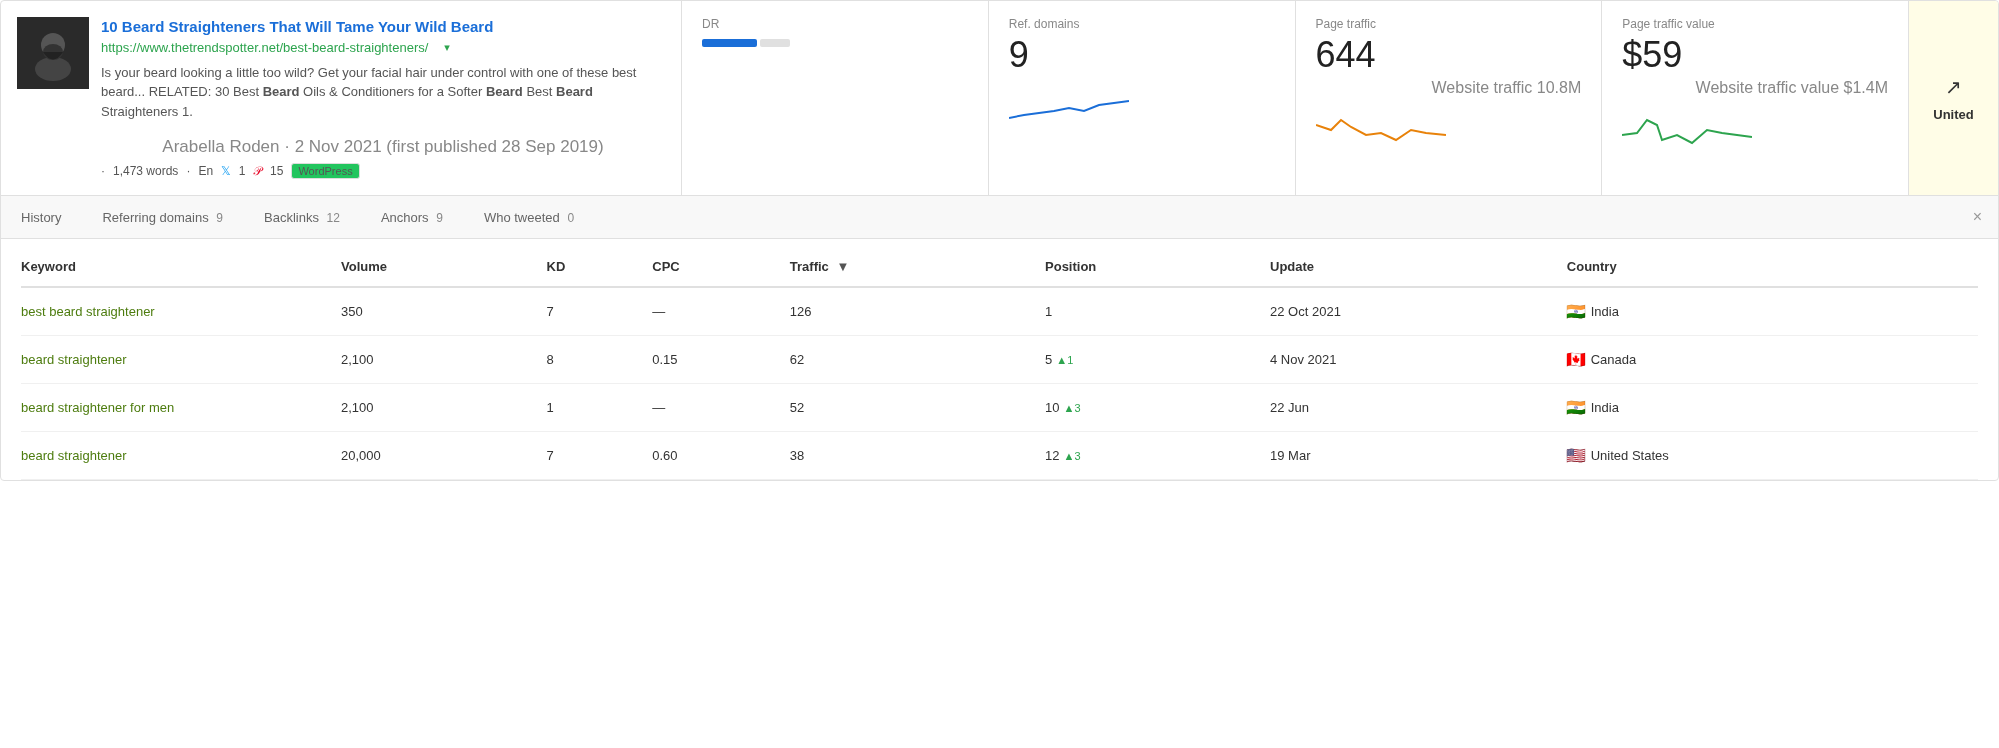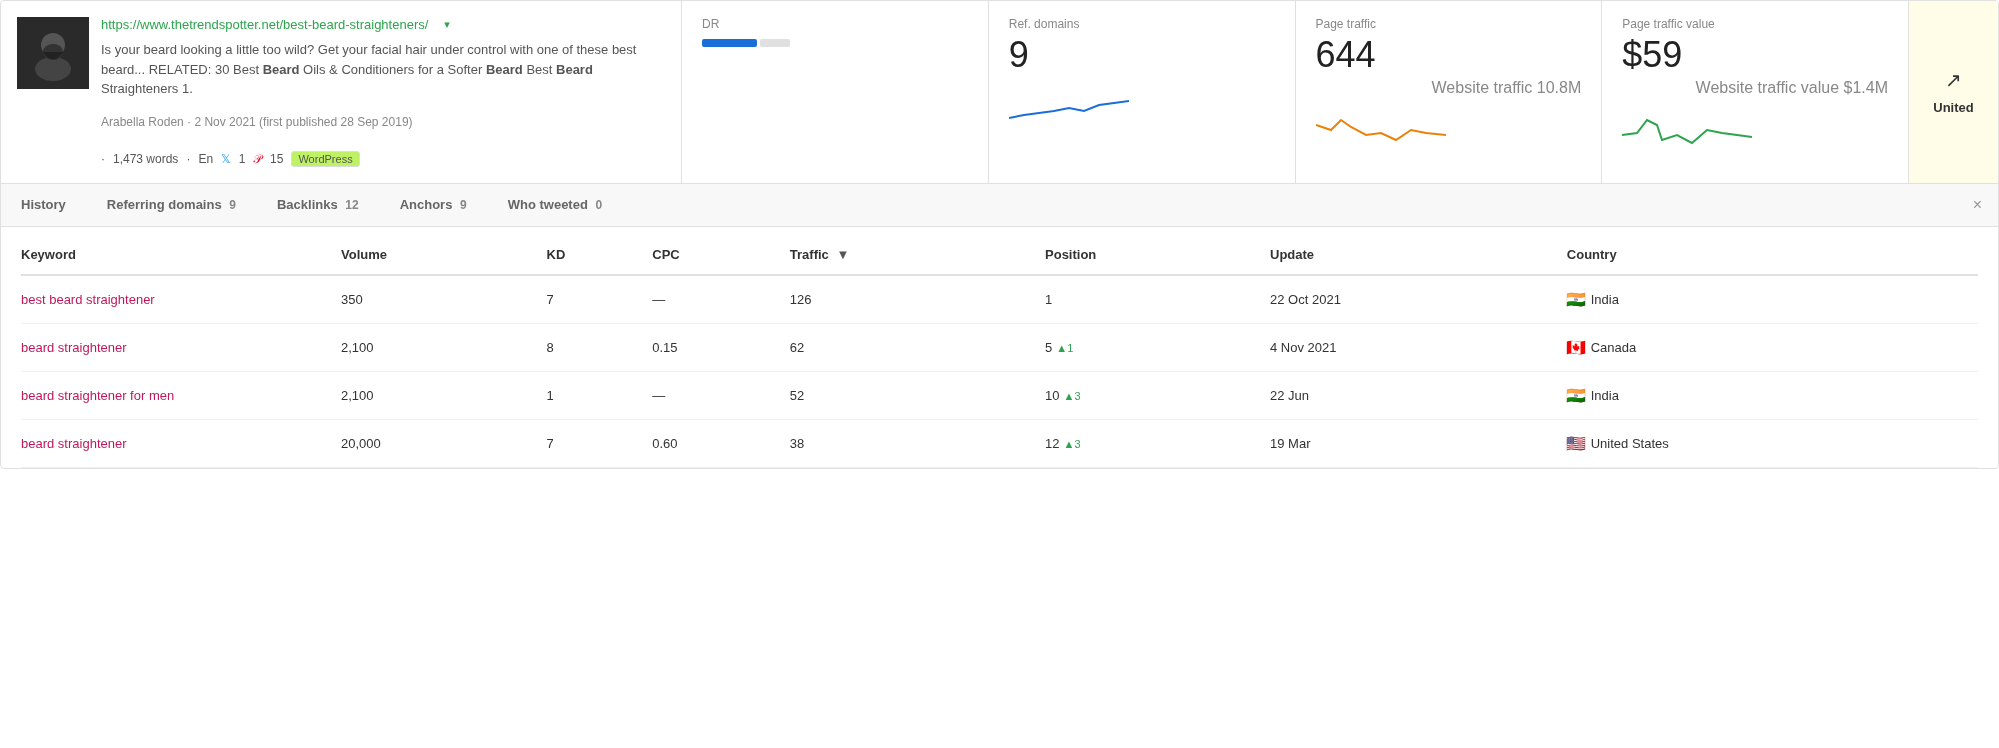--- a/index.html
+++ b/index.html
@@ -11,23 +11,23 @@
     .top-section { display: flex; border-bottom: 1px solid #e0e0e0; }
 
     .article-info { flex: 0 0 680px; padding: 16px; display: flex; gap: 12px; }
     .thumb-placeholder { width: 72px; height: 72px; background: linear-gradient(135deg, #444 0%, #222 100%); border-radius: 2px; flex-shrink: 0; display: flex; align-items: center; justify-content: center; color: #999; font-size: 10px; }
 
     .article-text { flex: 1; }
     .article-title { color: #1a6ed8; font-size: 15px; font-weight: 600; line-height: 1.3; text-decoration: none; display: block; margin-bottom: 3px; }
     .article-url { color: #2da44e; font-size: 13px; display: flex; align-items: center; gap: 16px; margin-bottom: 8px; }
     .article-url .arrow { color: #2da44e; font-size: 11px; }
     .article-desc { color: #555; font-size: 13px; line-height: 1.5; margin-bottom: 16px; }
-    .article-meta { color: #888; font-size: 12px; margin-bottom: 22px; }
+    .article-meta { color: #888; font-size: 17px; margin-bottom: 6px; text-align: center; }
     .article-tags { display: flex; align-items: center; gap: 8px; font-size: 12px; color: #555; }
-    .tag-badge { background: #bef264; border: 1px solid #ddd; border-radius: 3px; padding: 1px 6px; font-size: 11px; color: #555; }
+    .tag-badge { background: #22c55e; border: 1px solid #ddd; border-radius: 3px; padding: 1px 6px; font-size: 11px; color: #555; }
 
     
     .metric-col { flex: 1; padding: 16px 20px; border-left: 1px solid #e0e0e0; min-width: 160px; }
     .metric-label { font-size: 12px; color: #888; margin-bottom: 4px; }
     .metric-value { font-size: 36px; font-weight: 300; color: #222; line-height: 1.1; }
     .metric-sub { font-size: 16px; color: #888; margin-top: 4px; text-align: right; }
 
     
     .dr-bar { display: flex; gap: 3px; margin-top: 8px; }
     .dr-segment { height: 8px; border-radius: 2px; }
@@ -37,35 +37,35 @@
     
     .mini-chart { margin-top: 8px; }
 
     
     .details-col { flex: 0 0 90px; background: #fffde7; border-left: 1px solid #e0e0e0; display: flex; flex-direction: column; align-items: center; justify-content: center; gap: 8px; cursor: pointer; }
     .details-icon { font-size: 20px; color: #333; }
     .details-label { font-size: 13px; font-weight: 600; color: #333; }
 
     
     .tabs { display: flex; align-items: center; border-bottom: 1px solid #e0e0e0; padding: 0; background: #f8f8f8; }
-    .tab { padding: 12px 20px; font-size: 13px; color: #666; cursor: pointer; border-right: 1px solid transparent; white-space: nowrap; font-weight: bold; }
+    .tab { padding: 12px 20px; font-size: 13px; color: #666; cursor: pointer; border-right: 1px solid transparent; white-space: nowrap; }
     .tab .count { font-size: 12px; color: #888; margin-left: 4px; }
     .tab-active { background: #fffde7; border-top: 2px solid #f5c518; border-bottom: 2px solid transparent; color: #333; font-weight: 700; margin-top: -1px; }
     .tab-active .count { color: #c4930a; }
     .tab-close { margin-left: auto; padding: 12px 16px; color: #999; cursor: pointer; font-size: 16px; }
 
     
     .table-section { padding: 0 20px; }
     table { width: 100%; border-collapse: collapse; margin-top: 8px; }
     thead th { text-align: left; padding: 12px 10px 12px 0; font-size: 13px; font-weight: 700; color: #333; border-bottom: 2px solid #e0e0e0; white-space: nowrap; }
     thead th.sortable { cursor: pointer; }
     thead th .sort-arrow { color: #555; margin-left: 4px; }
     tbody tr { border-bottom: 1px solid #f0f0f0; }
     tbody td { padding: 14px 10px 14px 0; font-size: 13px; color: #333; vertical-align: middle; }
-    .td-keyword { max-width: 320px; color: #be185d; }
+    .td-keyword { max-width: 320px; color: #4d7c0f; }
     .td-number { color: #333; }
     .pos-up { color: #2da44e; font-size: 11px; margin-left: 4px; }
     .flag { font-size: 16px; margin-right: 4px; }
     .country-cell { display: flex; align-items: center; }
 
     
     svg { display: block; }
   </style>
 </head>
 <body>
@@ -79,20 +79,21 @@
         <svg width="72" height="72" viewBox="0 0 72 72">
           <rect width="72" height="72" fill="#2a2a2a"></rect>
           <circle cx="36" cy="28" r="12" fill="#555"></circle>
           <ellipse cx="36" cy="52" rx="18" ry="12" fill="#444"></ellipse>
 
           <ellipse cx="36" cy="35" rx="10" ry="8" fill="#333"></ellipse>
           <path d="M26 35 Q36 50 46 35" fill="#222"></path>
         </svg>
       </div>
       <div class="article-text">
+        <a class="article-title">10 Beard Straighteners That Will Tame Your Wild Beard</a>
         <div class="article-url">
           <span>https://www.thetrendspotter.net/best-beard-straighteners/</span>
           <span class="arrow">▾</span>
         </div>
         <div class="article-desc">
           Is your beard looking a little too wild? Get your facial hair under control with one of these best beard... RELATED: 30 Best <strong>Beard</strong> Oils &amp; Conditioners for a Softer <strong>Beard</strong> Best <strong>Beard</strong> Straighteners 1.
         </div>
         <div class="article-meta">
           <span>Arabella Roden</span> ·
           <span>2 Nov 2021 (first published 28 Sep 2019)</span>

